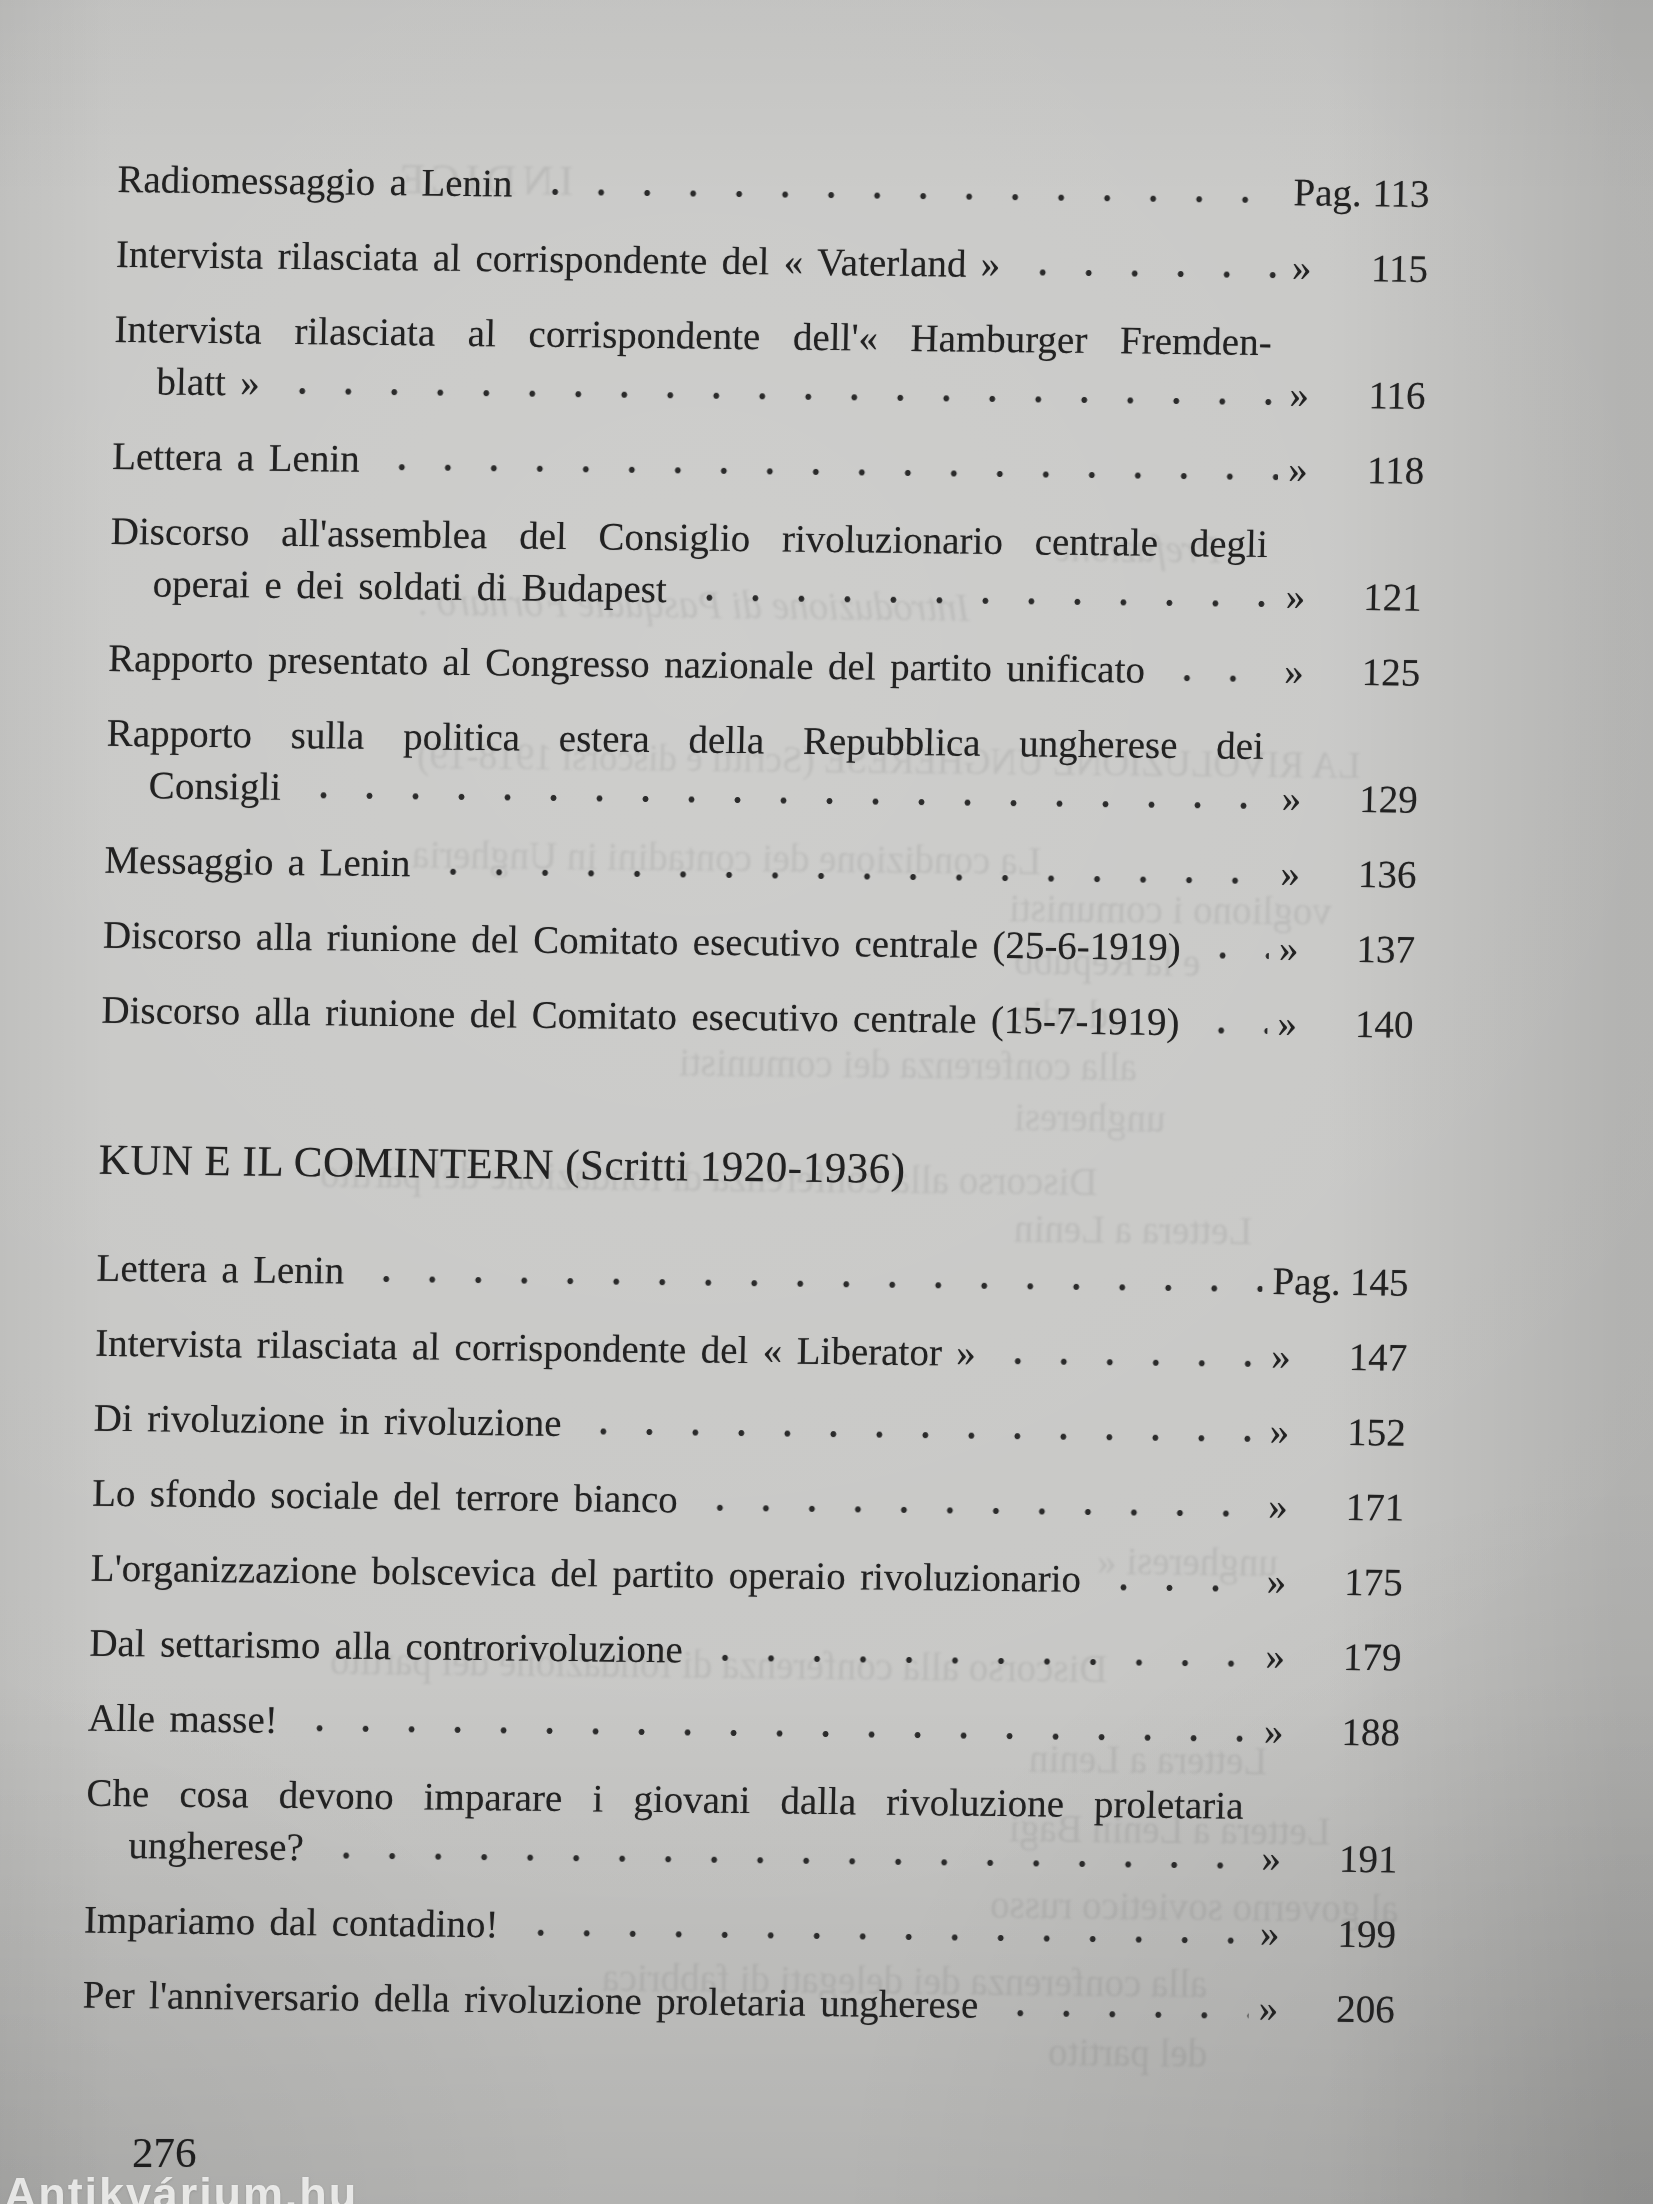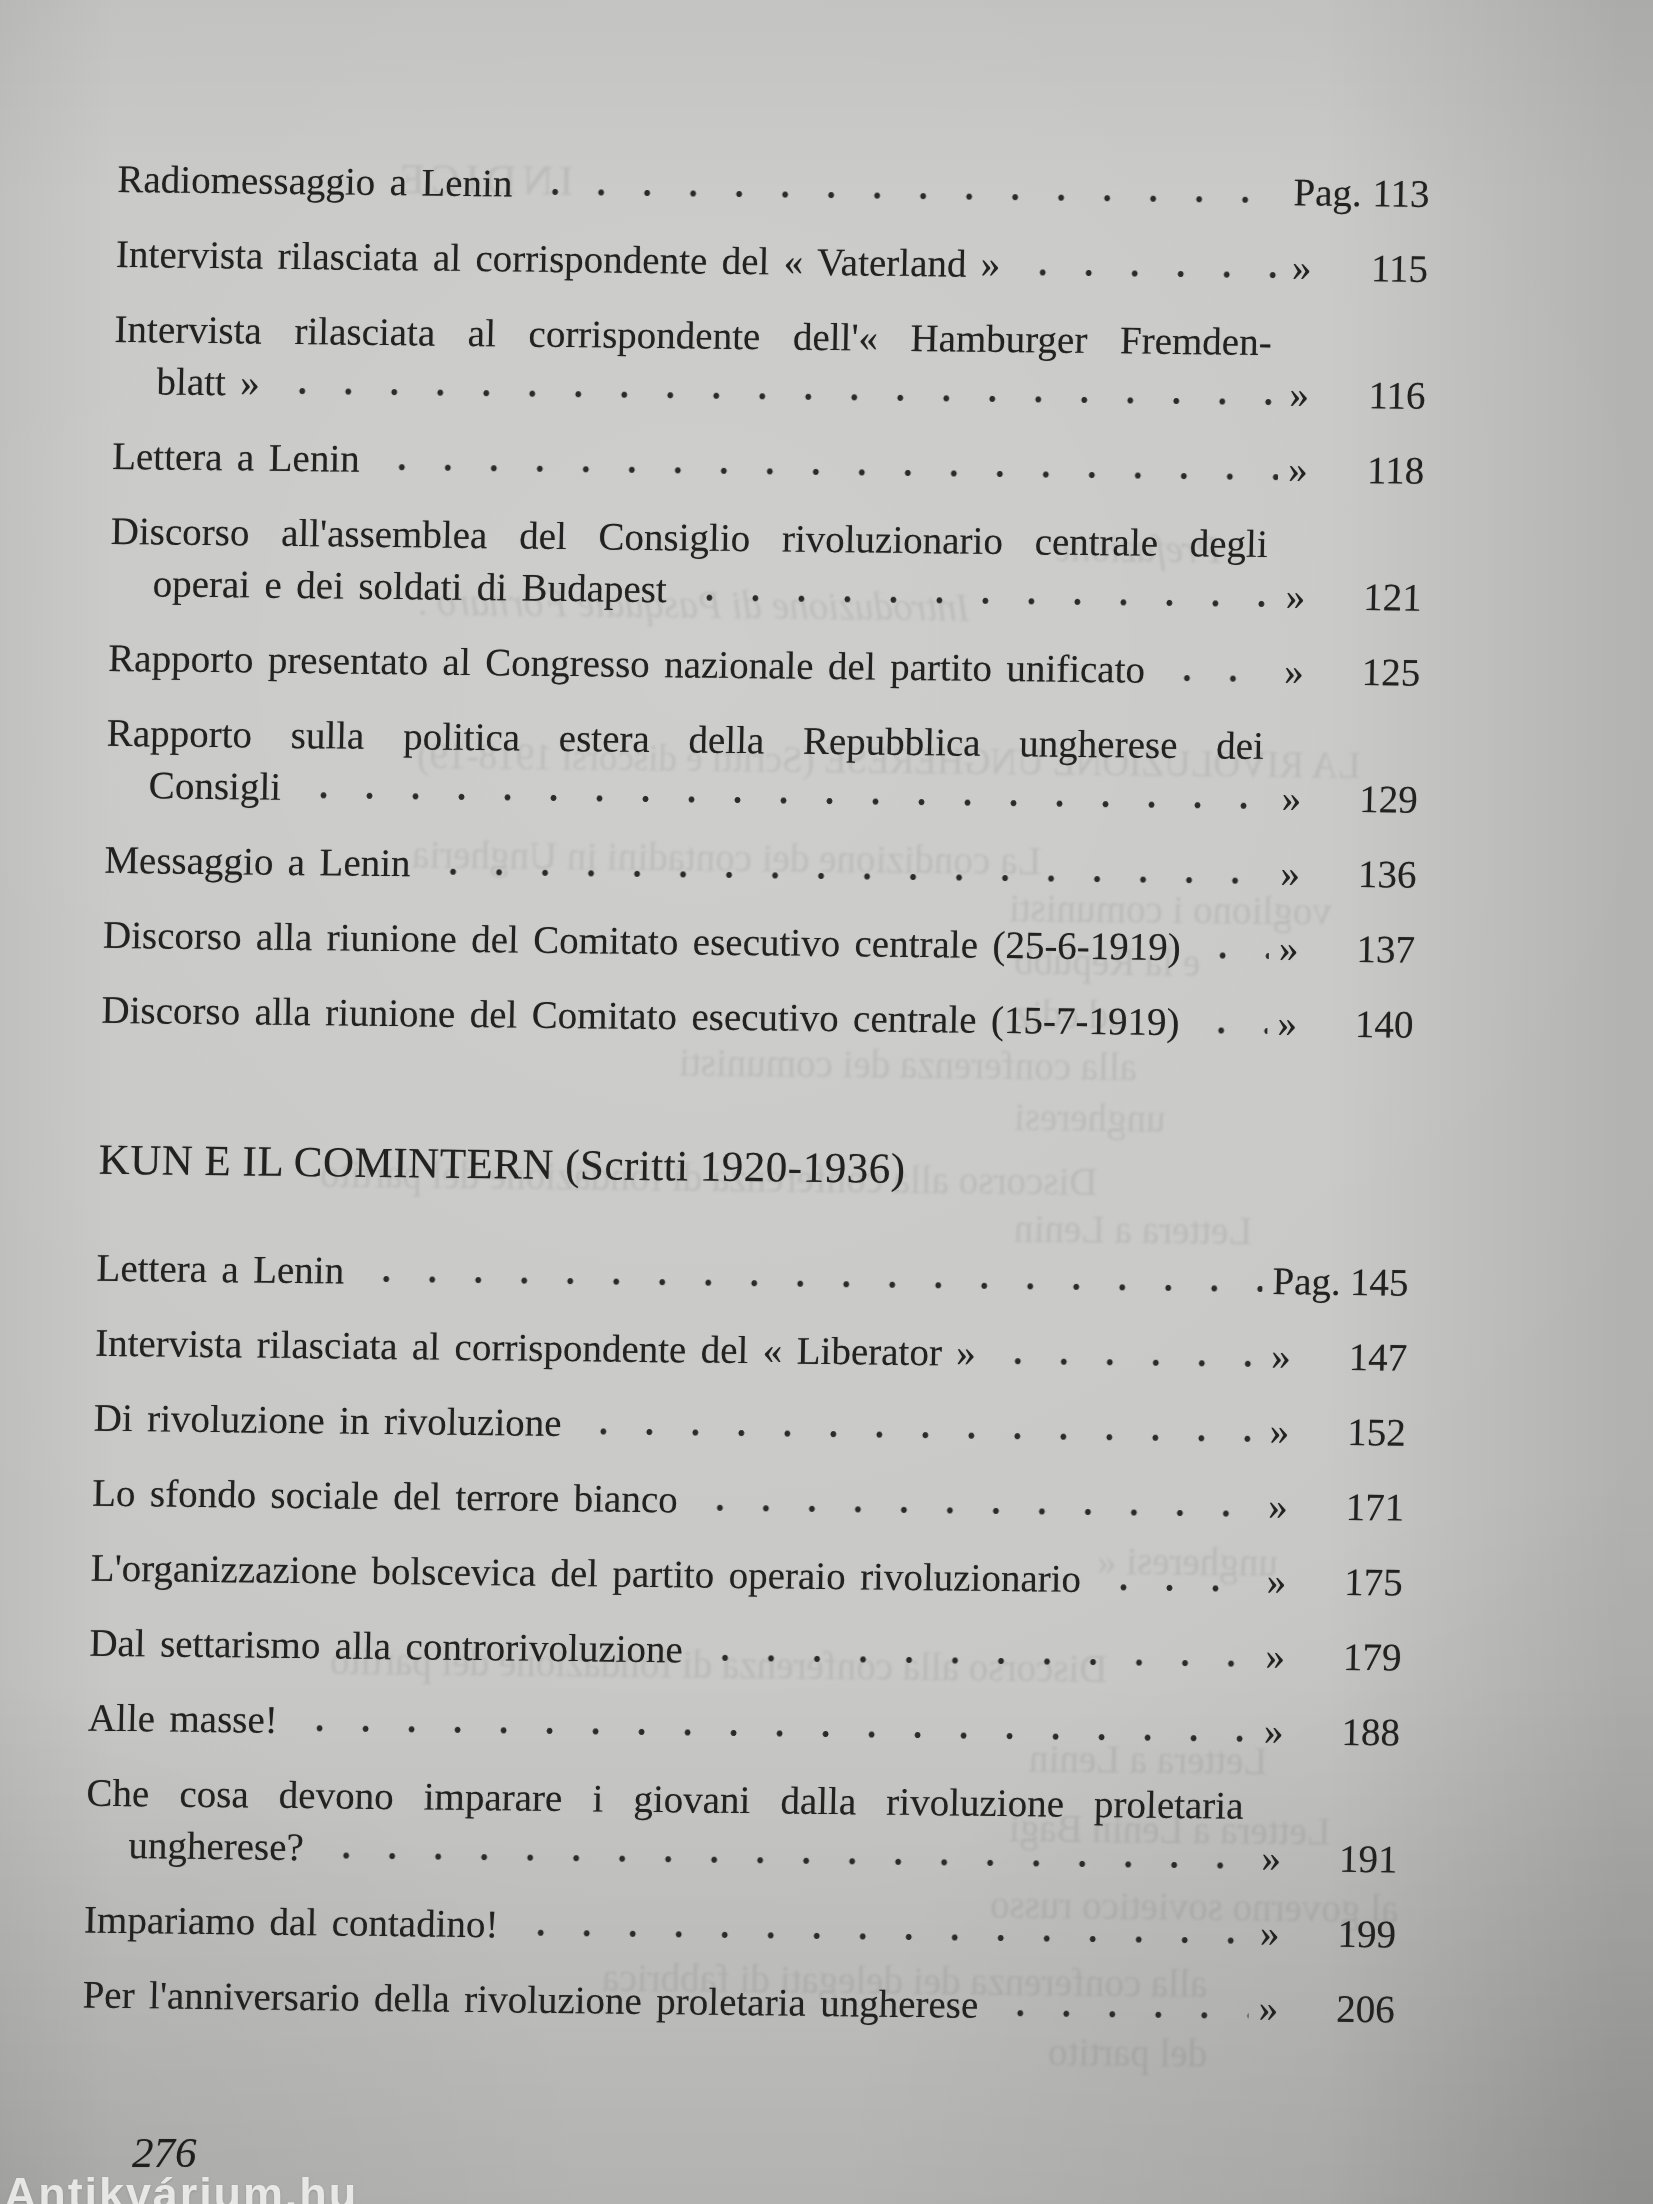--- a/index.html
+++ b/index.html
@@ -35,21 +35,21 @@
     flex:1 1 0;min-width:3.9px;height:9.7px;align-self:baseline;
     margin:0 9.7px 0 13.6px;
     background-image:radial-gradient(circle, #2b2b2b 2.5px, rgba(0,0,0,0) 3.3px);
     background-size:46px 9.7px;
     background-position:5.8px 100%;
     background-repeat:repeat-x;
   }
   .pcol{flex:0 0 auto;width:136px;display:flex;justify-content:space-between;align-items:baseline;}
   .num{text-align:right;}
   .heading{margin:98px 0 56px 0;line-height:52px;font-size:43px;letter-spacing:0.5px;white-space:nowrap;}
-  .footer-num{position:absolute;left:132px;top:2127px;font-size:43px;line-height:52px;color:#1e1e1e;text-shadow:0 0 1px rgba(20,20,20,0.35);font-style:italic;}
+  .footer-num{position:absolute;left:132px;top:2127px;font-size:43px;line-height:52px;color:#1e1e1e;text-shadow:0 0 1px rgba(20,20,20,0.35);}
   .watermark{
     position:absolute;left:3.9px;top:2168px;
     font-family:"Liberation Sans","DejaVu Sans",sans-serif;
     font-weight:bold;font-size:45px;letter-spacing:1.9px;
     color:rgba(246,246,244,0.85);
     text-shadow:0 1px 1.9px rgba(120,120,118,0.5);
     white-space:nowrap;
   }
   
   .ghost-layer{position:absolute;left:0;top:0;width:100%;height:100%;}

